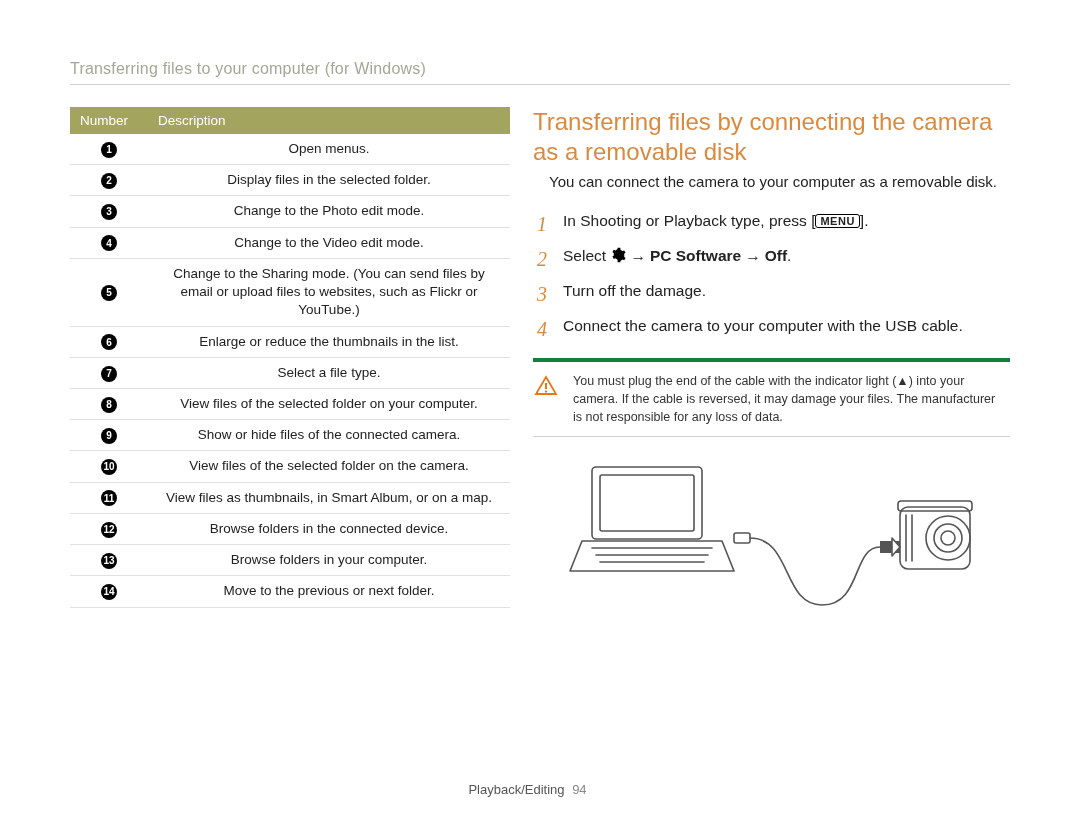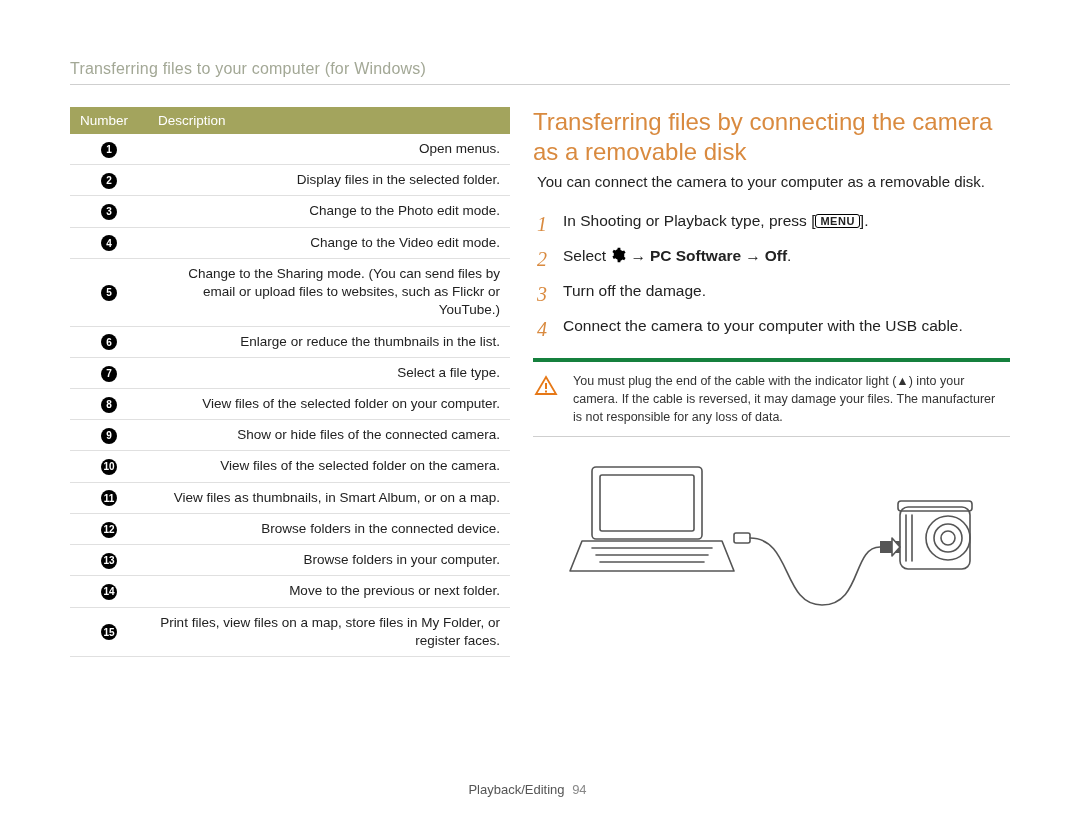--- a/index.html
+++ b/index.html
@@ -49,21 +49,21 @@
     color: #fff;
     font-weight: 400;
     text-align: left;
     padding: 6px 10px;
     font-size: 13.5px;
   }
   table.numtable thead th:first-child { width: 58px; }
   table.numtable td {
     padding: 6px 10px 6px 10px;
     border-bottom: 1px solid #e0e0e0;
-    text-align: right;
+    text-align: center;
     vertical-align: middle;
     line-height: 1.35;
   }
   table.numtable td.num-cell {
     text-align: center;
     vertical-align: middle;
   }
   .circled {
     display: inline-flex;
     align-items: center;
@@ -81,21 +81,21 @@
   .section-heading {
     font-size: 24px;
     font-weight: 400;
     color: #d98a3f;
     line-height: 1.25;
     margin: 0 0 4px 0;
   }
   .lead {
     font-size: 15px;
     line-height: 1.4;
-    margin: 0 0 18px 4px;
+    margin: 0 0 18px 16px;
   }
   .steps {
     font-size: 15.5px;
   }
   .step {
     display: flex;
     gap: 12px;
     margin: 6px 0;
     line-height: 1.45;
   }
@@ -230,24 +230,20 @@
               <td>Browse folders in the connected device.</td>
             </tr>
             <tr>
               <td class="num-cell"><span class="circled">13</span></td>
               <td>Browse folders in your computer.</td>
             </tr>
             <tr>
               <td class="num-cell"><span class="circled">14</span></td>
               <td>Move to the previous or next folder.</td>
             </tr>
-            <tr>
-              <td class="num-cell"><span class="circled">15</span></td>
-              <td>Print files, view files on a map, store files in My Folder, or register faces.</td>
-            </tr>
           </tbody>
       </table>
     </div>
 
     <div class="col-right">
 
       <h2 class="section-heading">Transferring files by connecting the camera as a removable disk</h2>
 
       <p class="lead">You can connect the camera to your computer as a removable disk.</p>
 

